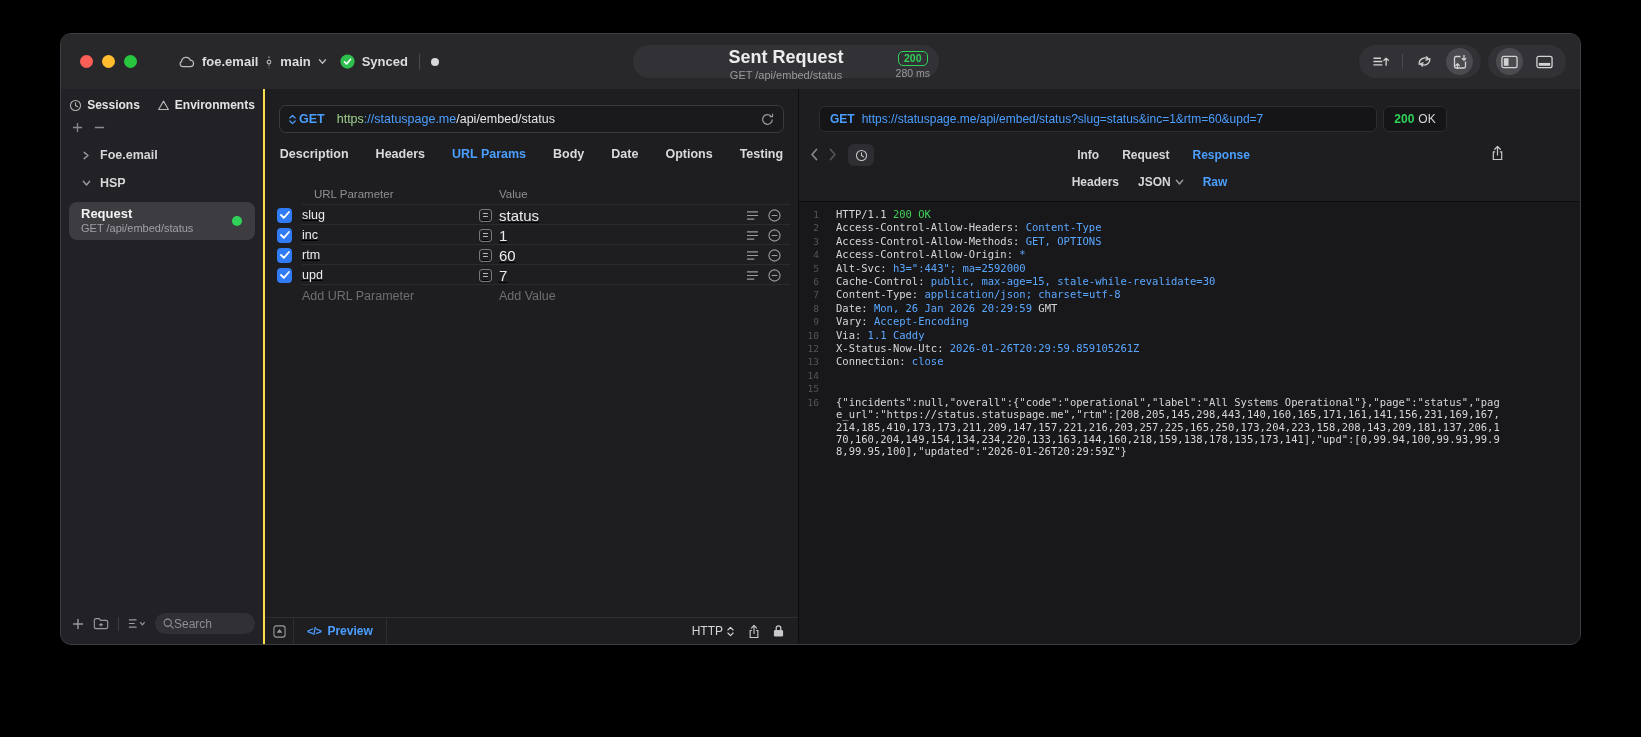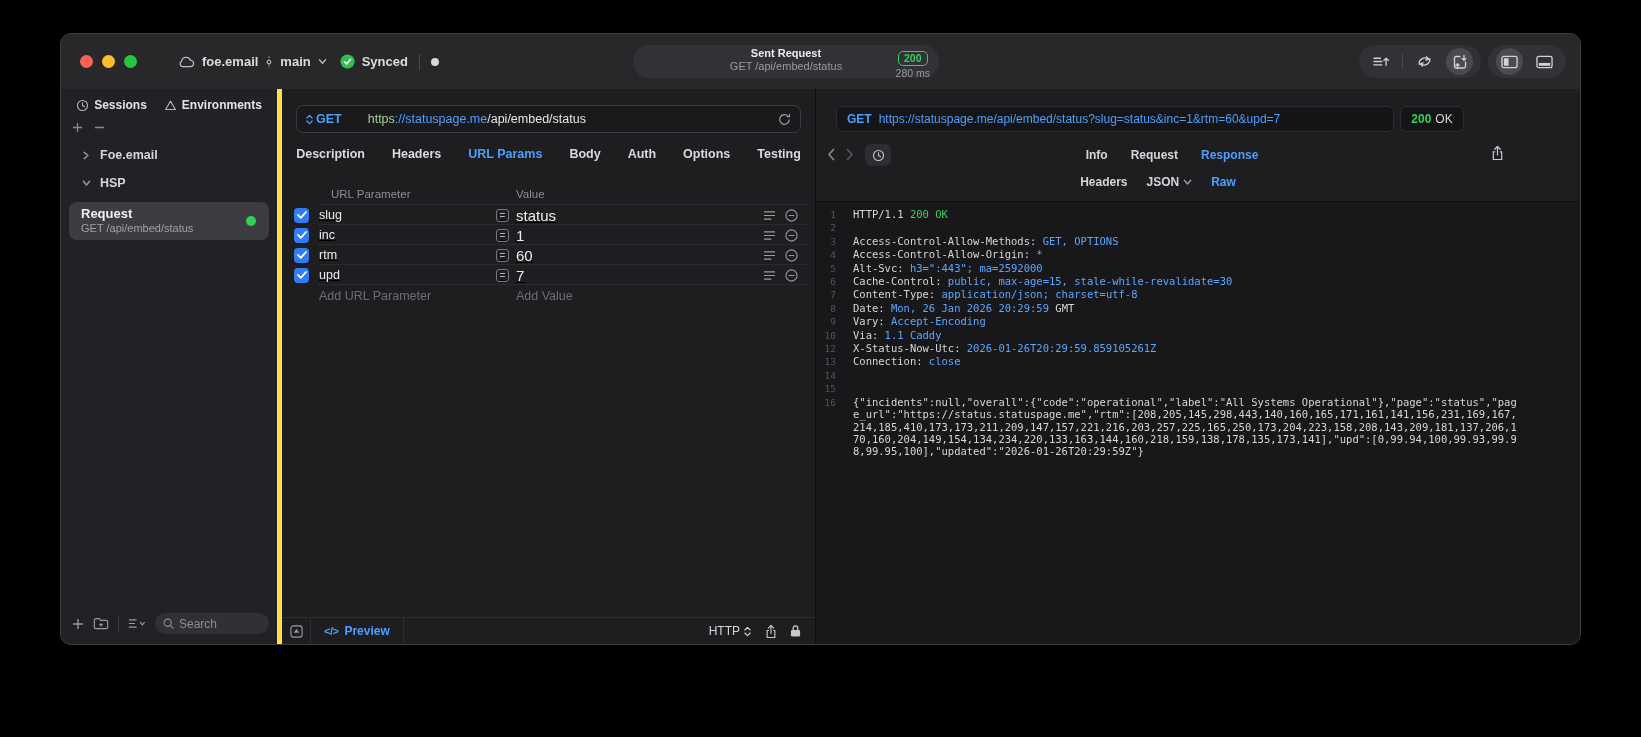--- a/index.html
+++ b/index.html
@@ -11,59 +11,59 @@
   .titlebar { position:absolute; top:0; left:0; right:0; height:55px; background:#28282b; }
   .traffic { position:absolute; left:19px; top:21px; display:flex; gap:9px; }
   .tl { width:13px; height:13px; border-radius:50%; }
   .tl.red{background:#ff5f57} .tl.yellow{background:#febc2e} .tl.green{background:#29c73f}
   .tb-project { position:absolute; left:117px; top:0; height:55px; display:flex; align-items:center; gap:7px; color:#dcdcde; font-size:13px; font-weight:600; }
   .tb-project .ic { color:#bcbcc0; display:flex; }
   .tb-divider { width:1px; height:16px; background:#4a4a4e; margin:0 4px; }
   .dot-unsaved { width:8px; height:8px; border-radius:50%; background:#d8d8da; }
   .tb-center { position:absolute; left:572px; top:11px; width:306px; height:33px; background:#323236; border-radius:17px; }
   .tbc-text { position:absolute; left:0; right:0; top:2px; text-align:center; }
-  .tbc-title { font-size:11px; font-weight:700; color:#ececee; }
+  .tbc-title { font-size:18px; font-weight:700; color:#ececee; }
   .tbc-sub { font-size:11px; color:#9a9a9e; margin-top:1px; }
   .tbc-right { position:absolute; right:9px; top:3px; text-align:center; }
   .badge-200 { display:inline-block; border:1.5px solid #30d158; color:#30d158; font-size:10.5px; font-weight:700; border-radius:5px; padding:0 5px; line-height:13px; }
   .tbc-ms { font-size:10.5px; color:#9a9a9e; margin-top:1px; }
   .tb-tools { position:absolute; right:14px; top:11px; display:flex; gap:7px; }
   .tool-group { display:flex; align-items:center; background:#323236; border-radius:17px; height:33px; padding:0 8px; gap:8px; color:#d2d2d5; }
   .tool-btn { display:flex; align-items:center; justify-content:center; width:27px; height:27px; border-radius:50%; }
   .tool-btn.on { background:#4a4a4f; }
   .tg-div { width:1px; height:15px; background:#4a4a4e; }
 
   
   .wbody { position:absolute; top:55px; left:0; right:0; bottom:0; display:flex; }
-  .sidebar { width:221px; background:#222226; position:relative; border-right:5px solid #fde047; }
+  .sidebar { width:204px; background:#222226; position:relative; border-right:2px solid #fde047; }
   .reqpanel { width:534px; background:#1e1e21; position:relative; border-right:1px solid #0d0d0f; }
   .resppanel { flex:1; background:#1e1e21; position:relative; }
 
   
   .sb-tabs { position:absolute; top:9px; left:0; right:0; display:flex; justify-content:center; gap:17px; }
   .sb-tab { display:flex; align-items:center; gap:5px; font-size:12px; font-weight:600; color:#e3e3e5; cursor:default; }
   .sb-tab .ic { color:#b8b8bb; display:flex; }
   .sb-pm { position:absolute; top:33px; left:11px; display:flex; gap:11px; color:#8a8a8e; }
   .sb-tree { position:absolute; top:52px; left:0; right:0; }
   .tree-row { height:28px; display:flex; align-items:center; padding-left:21px; gap:8px; font-size:12.5px; font-weight:600; color:#d6d6d9; }
   .tree-row .ic { color:#9a9a9e; display:flex; width:10px; }
   .req-card { margin:5px 8px 0; height:38px; background:#3c3c41; border-radius:8px; position:relative; padding:4px 12px; }
   .req-card-title { font-size:13px; font-weight:600; color:#f2f2f4; }
   .req-card-sub { font-size:11px; color:#a0a0a5; margin-top:1px; }
   .req-card-dot { position:absolute; right:13px; top:14px; width:10px; height:10px; border-radius:50%; background:#30d158; }
   .sb-bottom { position:absolute; bottom:0; left:0; right:0; height:34px; display:flex; align-items:center; padding:0 8px 7px 11px; gap:9px; color:#9a9a9e; }
   .sb-div { width:1px; height:14px; background:#3d3d41; }
-  .search-pill { flex:1; height:21px; border-radius:11px; background:#303035; display:flex; align-items:center; padding:0 8px; gap:5px; color:#8e8e93; }
+  .search-pill { flex:1; height:21px; border-radius:11px; background:#303035; display:flex; align-items:center; padding:0 8px; color:#8e8e93; }
   .search-pill input { background:transparent; border:none; outline:none; color:#c9c9cc; font-size:12px; width:100%; font-family:"Liberation Sans", sans-serif; }
   .search-pill input::placeholder { color:#8e8e93; }
 
   
   .url-bar { position:absolute; left:14px; top:16px; width:505px; height:28px; background:#1a1a1d; border:1px solid #3b3b3f; border-radius:7px; display:flex; align-items:center; padding:0 9px; font-size:12.5px; }
   .method-sel { color:#4b9fff; font-weight:700; display:flex; align-items:center; gap:3px; }
-  .u-scheme { color:#9fd08e; margin-left:26px; }
+  .u-scheme { color:#9fd08e; margin-left:12px; }
   .u-host { color:#4b9fff; }
   .u-path { color:#e6e6e8; }
   .refresh-btn { margin-left:auto; color:#9a9a9e; display:flex; }
   .req-tabs { position:absolute; top:58px; left:0; right:0; display:flex; justify-content:center; gap:27px; font-size:12.5px; font-weight:600; color:#dadade; }
   .req-tabs .tab.active, .resp-tabs .tab.active, .resp-subtabs .tab.active { color:#4b9fff; }
 
   .params { position:absolute; top:95px; left:0; right:0;text-decoration:underline; }
   .p-head { position:relative; height:21px; color:#8e8e93; font-size:11.5px; }
   .p-head::after, .p-row::after { content:''; position:absolute; left:37px; right:8px; bottom:0; border-bottom:1px solid #2b2b2f; }
   .p-col1 { position:absolute; left:49px; top:4px; }
@@ -315,21 +315,21 @@
                 <path d="M12.4 0.8v3.1H9.3" fill="none" stroke="currentColor" stroke-width="1.3"></path>
               </svg>
           </span>
         </div>
 
         <div class="req-tabs">
             <span class="tab">Description</span>
             <span class="tab">Headers</span>
             <span class="tab active">URL Params</span>
             <span class="tab">Body</span>
-            <span class="tab">Auth</span>
+            <span class="tab">Date</span>
             <span class="tab">Options</span>
             <span class="tab">Testing</span>
           </div>
 
         <div class="params">
           <div class="p-head">
             <span class="p-col1">URL Parameter</span>
             <span class="p-col2">Value</span>
           </div>
           <div>
@@ -526,20 +526,21 @@
             </span>
           </div>
 
         <div class="resp-raw">
             <div class="raw-line">
               <span class="ln">1</span>
               <div class="lc"><span class="t-plain">HTTP/1.1 </span><span class="t-green">200 OK</span></div>
             </div>
             <div class="raw-line">
               <span class="ln">2</span>
+              <div class="lc"><span class="t-plain">Access-Control-Allow-Headers: </span><span class="t-blue">Content-Type</span></div>
             </div>
             <div class="raw-line">
               <span class="ln">3</span>
               <div class="lc"><span class="t-plain">Access-Control-Allow-Methods: </span><span class="t-blue">GET, OPTIONS</span></div>
             </div>
             <div class="raw-line">
               <span class="ln">4</span>
               <div class="lc"><span class="t-plain">Access-Control-Allow-Origin: </span><span class="t-blue">*</span></div>
             </div>
             <div class="raw-line">

